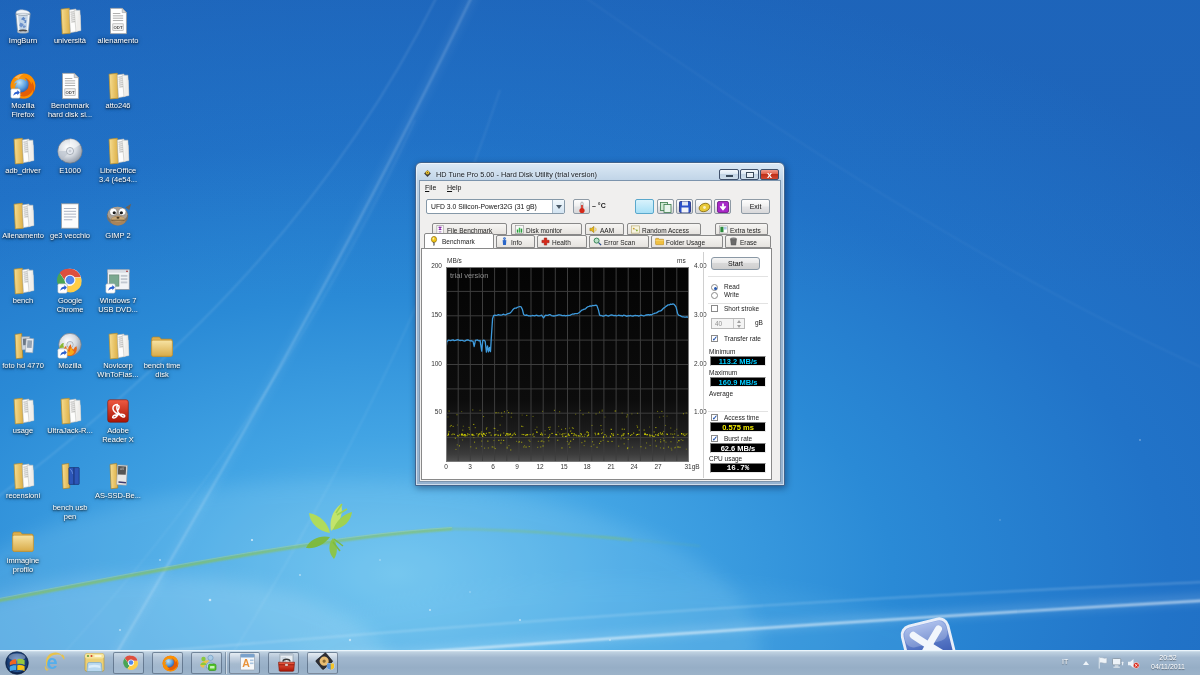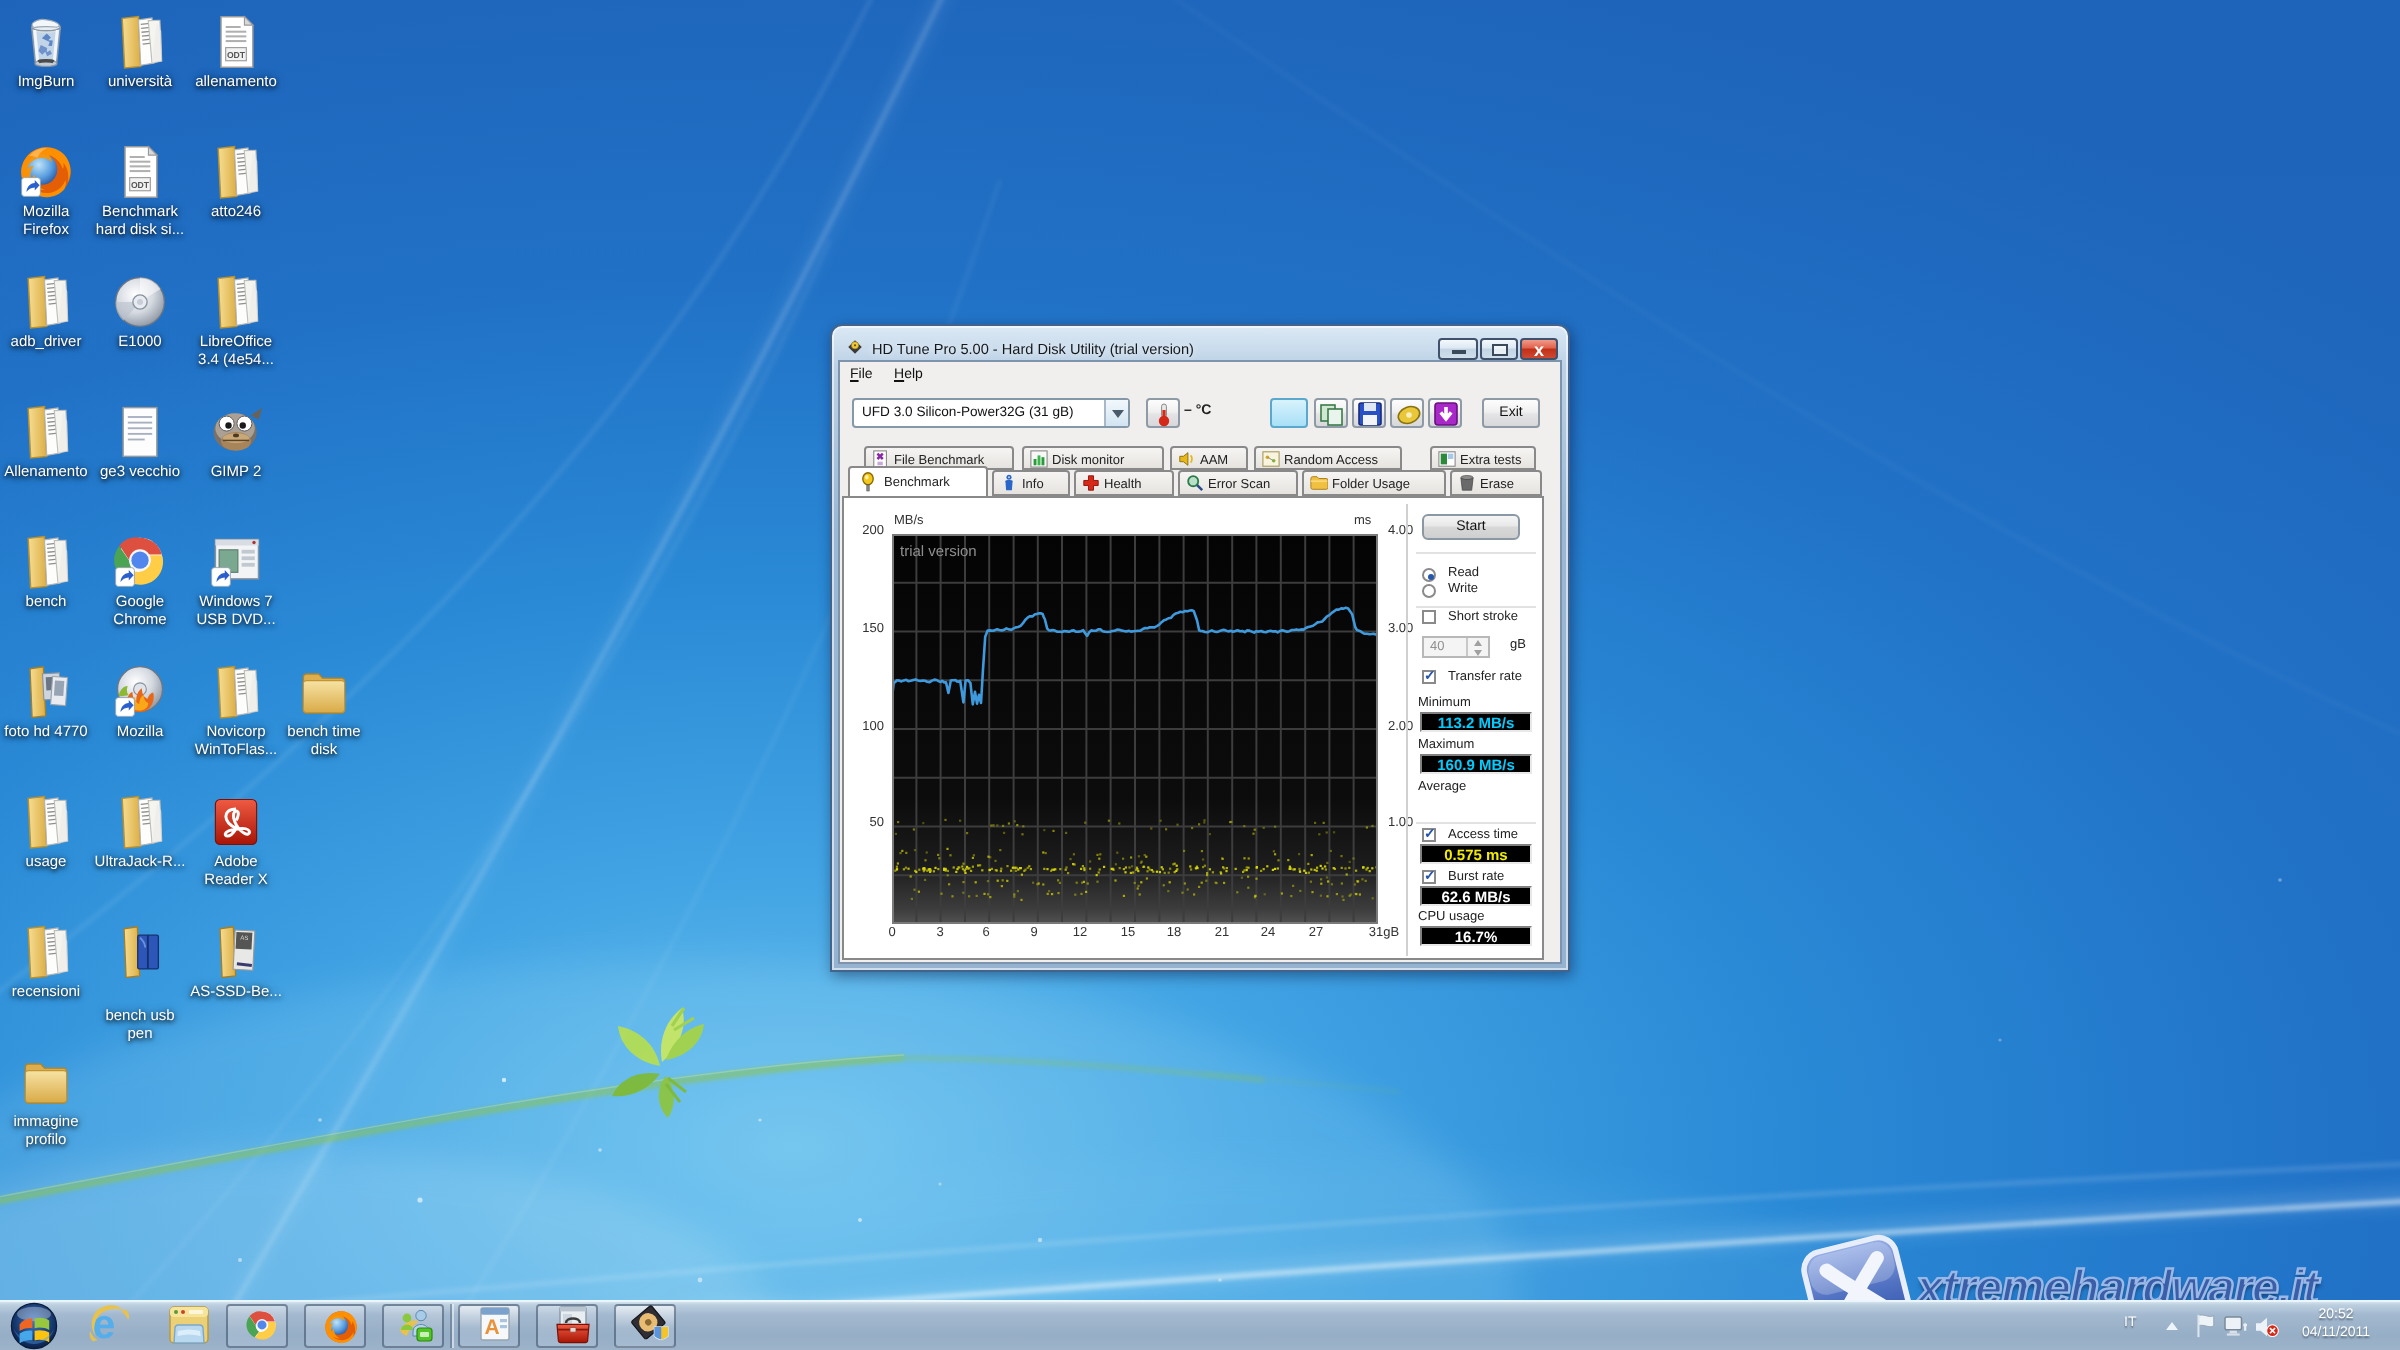--- a/index.html
+++ b/index.html
@@ -1057,30 +1057,29 @@
     <div class="ctl" style="left:709px;top:390px;z-index:4;">Average</div>
     <div class="vbox" style="top:398px;color:#00ccff;z-index:4;margin-top:24px;">146.4 MB/s</div>
     <div style="position:absolute;left:708px;top:411px;width:60px;height:1px;background:#e2e2e2;z-index:4;"></div>
     <div class="cb" style="left:711px;top:414px;z-index:4;">✓</div>
     <div class="ctl" style="left:724px;top:414px;z-index:4;">Access time</div>
     <div class="vbox" style="top:422px;color:#f3ec00;z-index:4;">0.575 ms</div>
     <div class="cb" style="left:711px;top:435px;z-index:4;">✓</div>
     <div class="ctl" style="left:724px;top:435px;z-index:4;">Burst rate</div>
     <div class="vbox" style="top:443px;color:#fff;z-index:4;">62.6 MB/s</div>
     <div class="ctl" style="left:709px;top:455px;z-index:4;">CPU usage</div>
-    <div class="vbox" style="top:463px;color:#fff;z-index:4;">16.7%</div>
+    <div class="vbox" style="top:463px;color:#fff;z-index:4;font-family:Liberation Mono, monospace;">16.7%</div>
     <svg style="position:absolute;left:898px;top:615px" width="64" height="60" viewBox="0 0 64 60">
 <g transform="rotate(-14 30 30)">
 <rect x="7" y="7" width="47" height="47" rx="9" fill="url(#gwm)" stroke="#e8eef9" stroke-width="2.8"></rect>
 <rect x="9" y="9" width="43" height="20" rx="8" fill="#ffffff" opacity="0.22"></rect>
 <path d="M18,17 C24,24 32,32 44,44" stroke="#f2f6fc" stroke-width="7" stroke-linecap="round" fill="none"></path>
 <path d="M44,17 C36,25 28,33 18,44" stroke="#f2f6fc" stroke-width="7" stroke-linecap="round" fill="none"></path>
 </g>
 </svg>
-    <div style="position:absolute;left:958px;top:631px;font-size:24.5px;font-weight:bold;font-style:italic;letter-spacing:-0.6px;color:#3a5ea8;-webkit-text-stroke:1.2px #9ab8e6;text-shadow:0 2px 2px rgba(8,20,50,.55)">xtremehardware.it</div>
     <div id="bar"></div>
     <div style="position:absolute;left:0;top:650px;width:1200px;height:1px;background:rgba(240,250,255,.75)"></div>
     <svg style="position:absolute;left:5px;top:651px" width="24" height="24" viewBox="0 0 24 24">
 <circle cx="12" cy="12" r="11.3" fill="url(#gorb)" stroke="#0a1c3a" stroke-width="0.6"></circle>
 <ellipse cx="12" cy="6" rx="8.5" ry="3.6" fill="#ffffff" opacity="0.32"></ellipse>
 <g>
 <path d="M4.8,11.2 C6.4,9 8.8,8 11.2,8.3 L11.2,13.1 C9,12.7 6.6,13.2 4.8,14.5 Z" fill="#ef6522"></path>
 <path d="M12.3,8.3 C14.7,7.5 17.4,7.8 19.6,9.2 L19.6,14 C17.4,12.8 14.7,12.5 12.3,13.1 Z" fill="#97c83e"></path>
 <path d="M4.8,15.8 C6.6,14.5 9,14 11.2,14.4 L11.2,19.2 C9,18.8 6.6,19.3 4.8,20.6 Z" fill="#46a8e8"></path>
 <path d="M12.3,14.4 C14.7,13.8 17.4,14.1 19.6,15.3 L19.6,20.1 C17.4,18.9 14.7,18.6 12.3,19.2 Z" fill="#fbc40f"></path>

